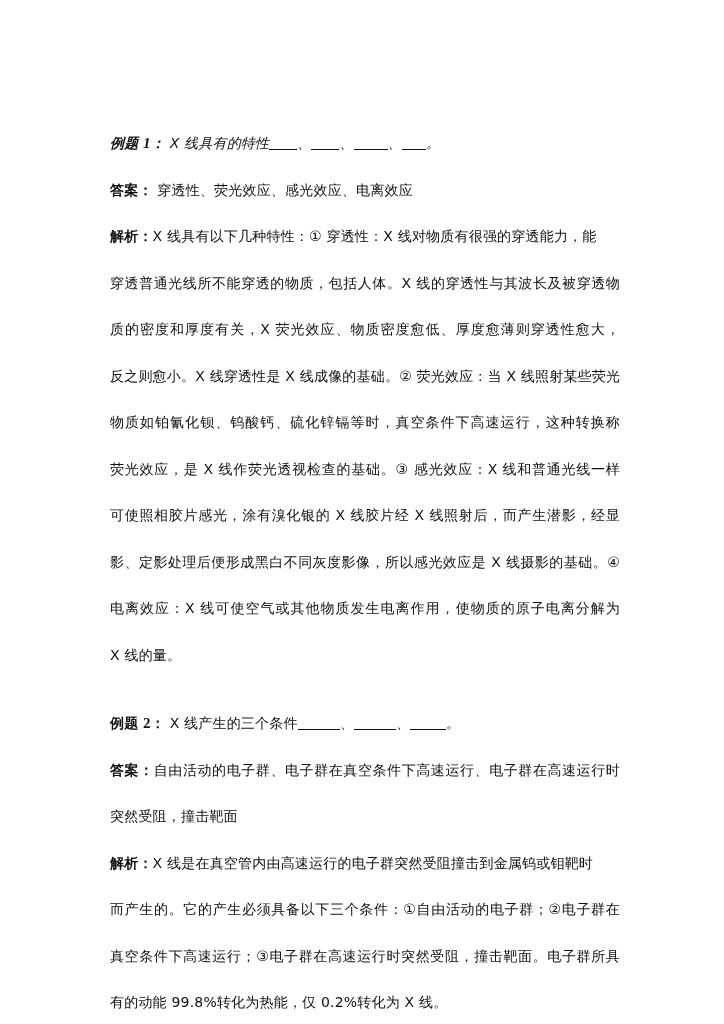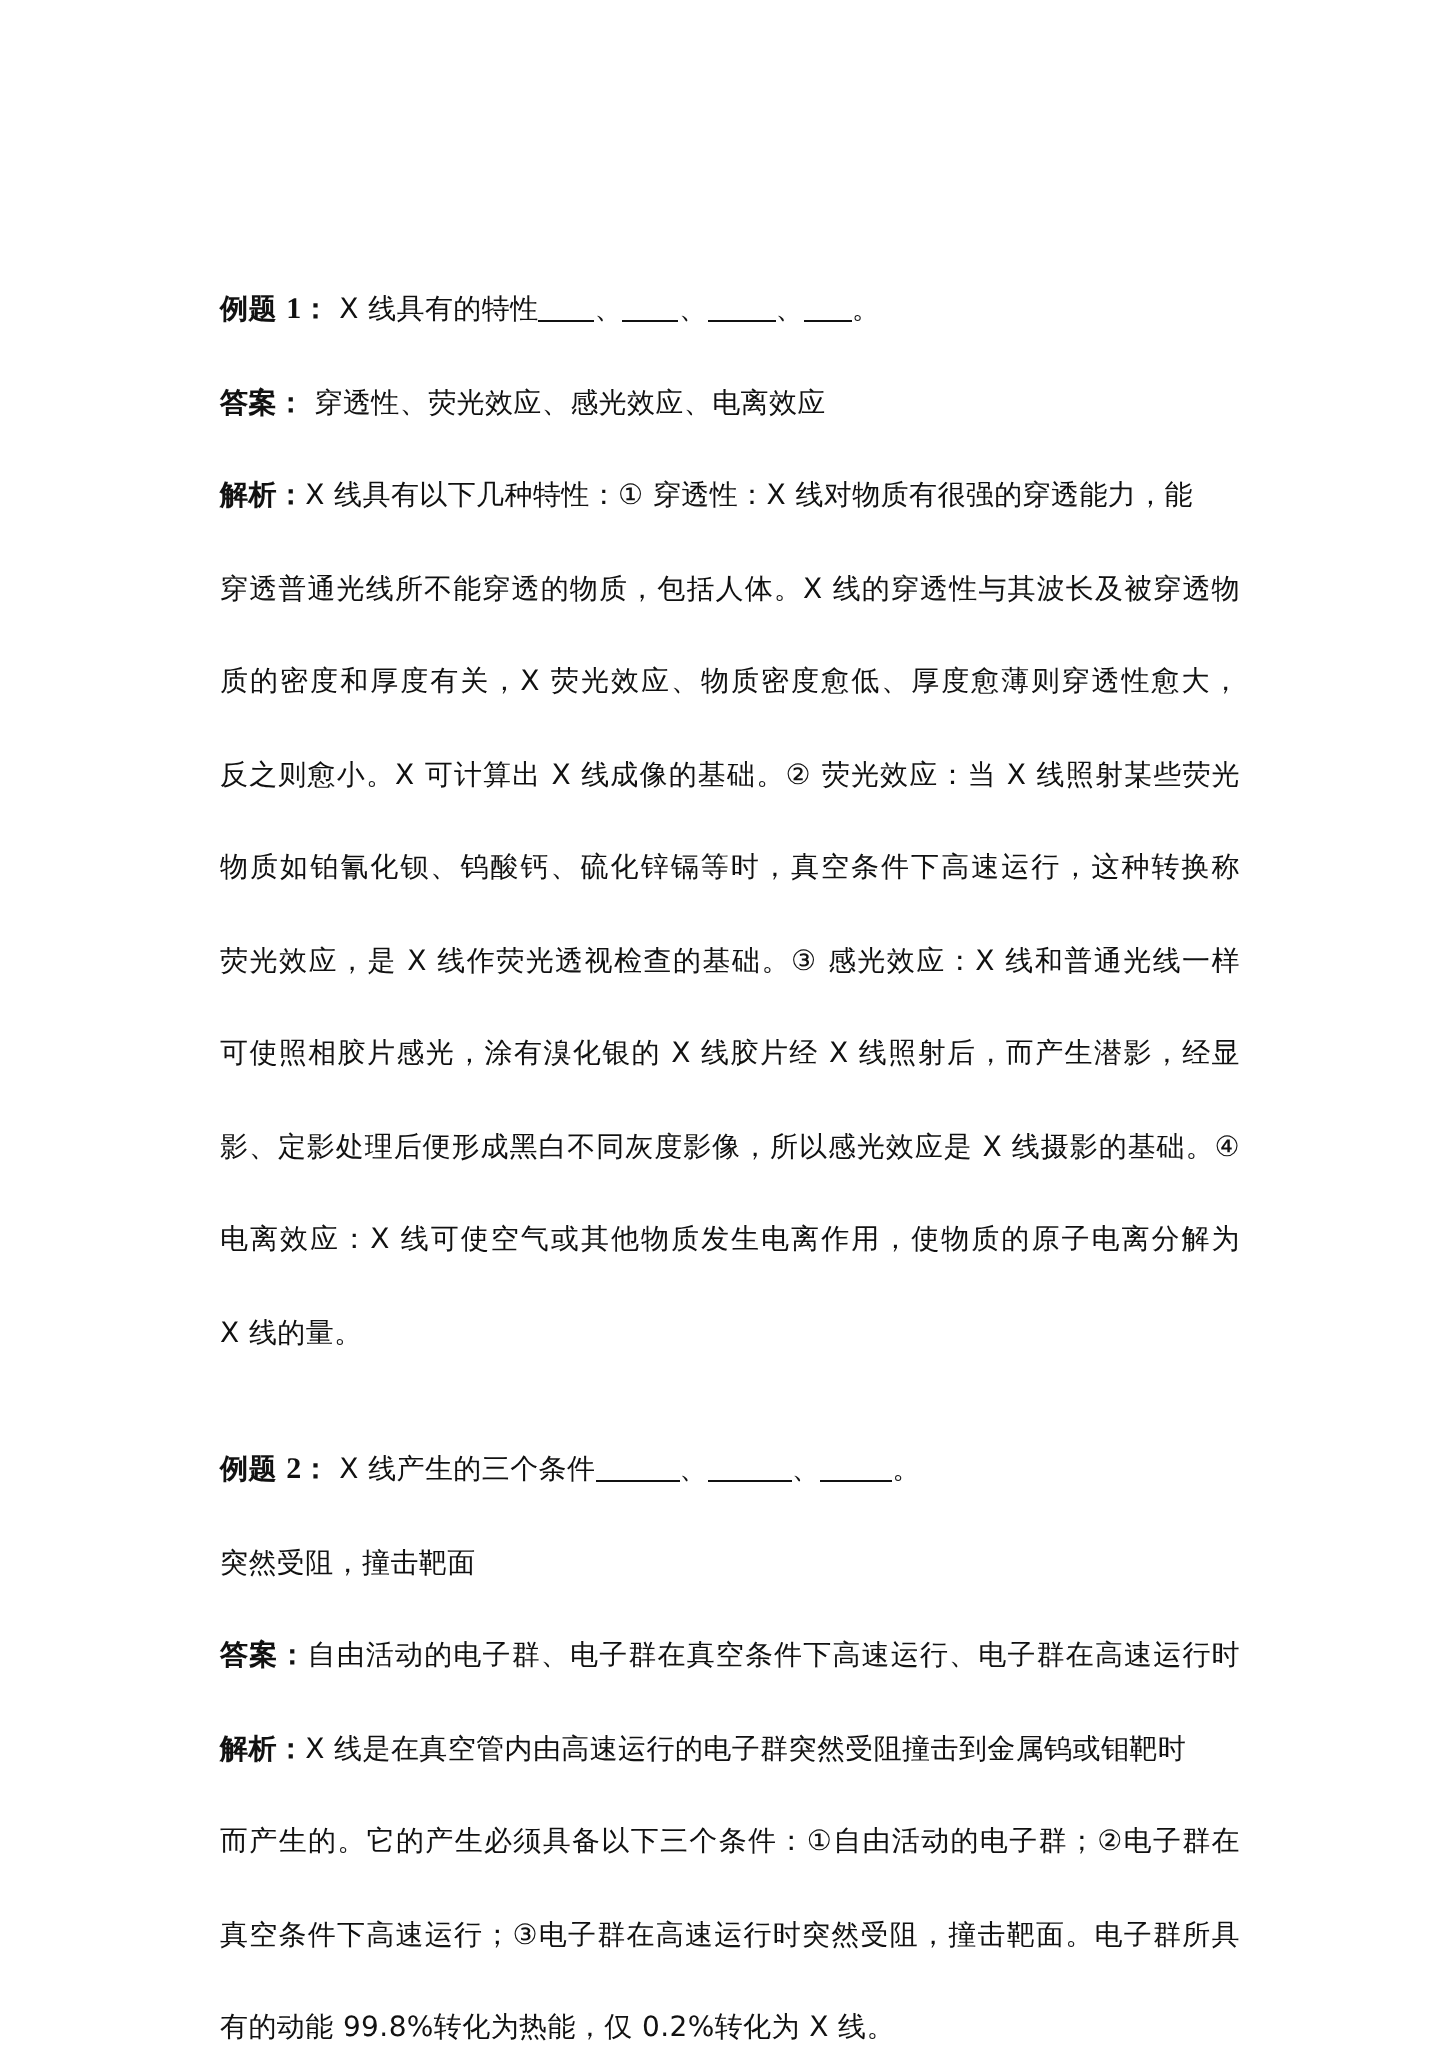--- a/index.html
+++ b/index.html
@@ -13,52 +13,52 @@
     .b { font-weight: bold; font-family: "Liberation Serif", serif; font-size: 15px; }
     .b.cjk { font-family: "DejaVu Sans", sans-serif; font-size: 14px; }
     .blank { display: inline-block; border-bottom: 1.2px solid #111; height: 14px; vertical-align: -2px; }
     .justify { text-align: justify; text-align-last: justify; }
   </style>
 </head>
 <body>
 
 <div class="page">
 
-  <div class="line" style="margin-top:12px;">
+  <div class="line" style="margin-top:0;font-style:italic;">
     <span class="b cjk">例题</span>
     <span class="b">1</span><span class="b cjk">：</span>
     <span>X 线具有的特性</span><span class="blank" style="width:28px"></span><span>、</span><span class="blank" style="width:28px"></span><span>、</span><span class="blank" style="width:34px"></span><span>、</span><span class="blank" style="width:24px"></span><span>。</span>
   </div>
   <div class="line">
     <span class="b cjk">答案：</span>
     <span>穿透性、荧光效应、感光效应、电离效应</span>
   </div>
   <div>
     <div class="line"><span class="b cjk">解析：</span><span>X 线具有以下几种特性：① 穿透性：X 线对物质有很强的穿透能力，能</span></div>
     <div class="line justify">穿透普通光线所不能穿透的物质，包括人体。X 线的穿透性与其波长及被穿透物</div>
     <div class="line justify">质的密度和厚度有关，X 荧光效应、物质密度愈低、厚度愈薄则穿透性愈大，</div>
-    <div class="line justify">反之则愈小。X 可计算出 X 线成像的基础。② 荧光效应：当 X 线照射某些荧光</div>
+    <div class="line justify">反之则愈小。X 线穿透性是 X 线成像的基础。② 荧光效应：当 X 线照射某些荧光</div>
     <div class="line justify">物质如铂氰化钡、钨酸钙、硫化锌镉等时，真空条件下高速运行，这种转换称</div>
     <div class="line justify">荧光效应，是 X 线作荧光透视检查的基础。③ 感光效应：X 线和普通光线一样</div>
     <div class="line justify">可使照相胶片感光，涂有溴化银的 X 线胶片经 X 线照射后，而产生潜影，经显</div>
     <div class="line justify">影、定影处理后便形成黑白不同灰度影像，所以感光效应是 X 线摄影的基础。④</div>
     <div class="line justify">电离效应：X 线可使空气或其他物质发生电离作用，使物质的原子电离分解为</div>
     <div class="line">X 线的量。</div>
   </div>
 
   <div class="gap"></div>
 
   <div class="line">
     <span class="b cjk">例题</span>
     <span class="b">2</span><span class="b cjk">：</span>
     <span>X 线产生的三个条件</span><span class="blank" style="width:42px"></span><span>、</span><span class="blank" style="width:42px"></span><span>、</span><span class="blank" style="width:36px"></span><span>。</span>
   </div>
   <div>
+    <div class="line justify"><span class="b cjk">答案：</span><span>自由活动的电子群、电子群在真空条件下高速运行、电子群在高速运行时</span></div>
     <div class="line">突然受阻，撞击靶面</div>
-    <div class="line justify"><span class="b cjk">答案：</span><span>自由活动的电子群、电子群在真空条件下高速运行、电子群在高速运行时</span></div>
   </div>
   <div>
     <div class="line"><span class="b cjk">解析：</span><span>X 线是在真空管内由高速运行的电子群突然受阻撞击到金属钨或钼靶时</span></div>
     <div class="line justify">而产生的。它的产生必须具备以下三个条件：①自由活动的电子群；②电子群在</div>
     <div class="line justify">真空条件下高速运行；③电子群在高速运行时突然受阻，撞击靶面。电子群所具</div>
     <div class="line">有的动能 99.8%转化为热能，仅 0.2%转化为 X 线。</div>
   </div>
 
   <div class="gap"></div>
 

